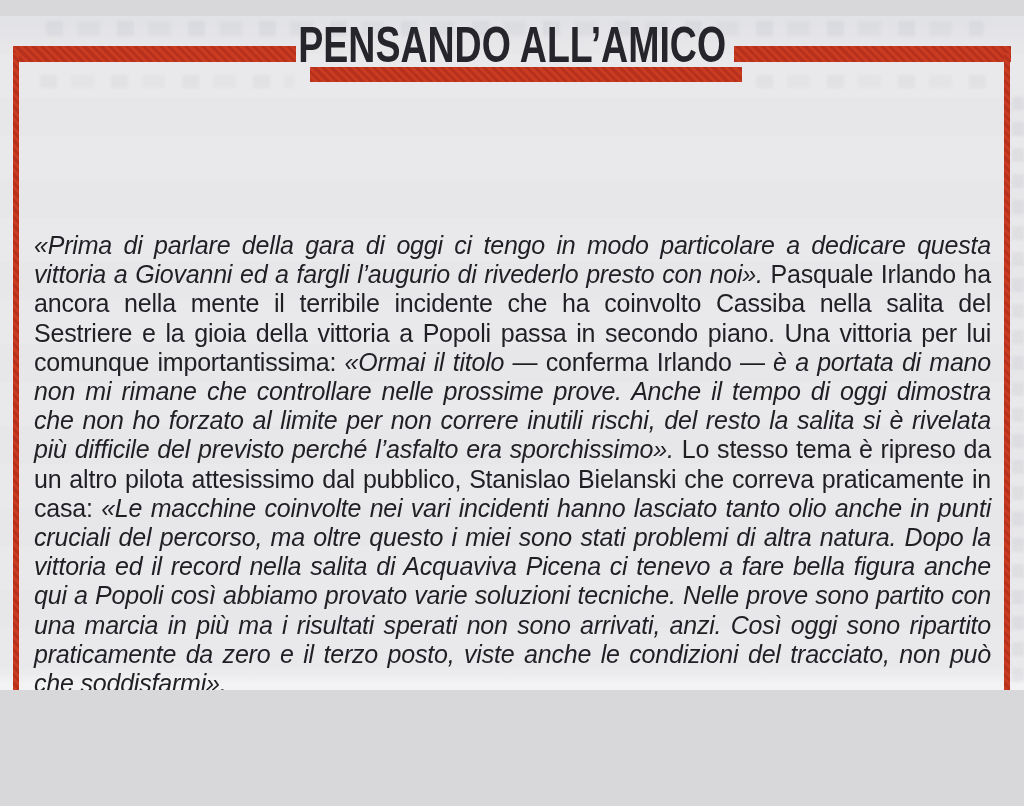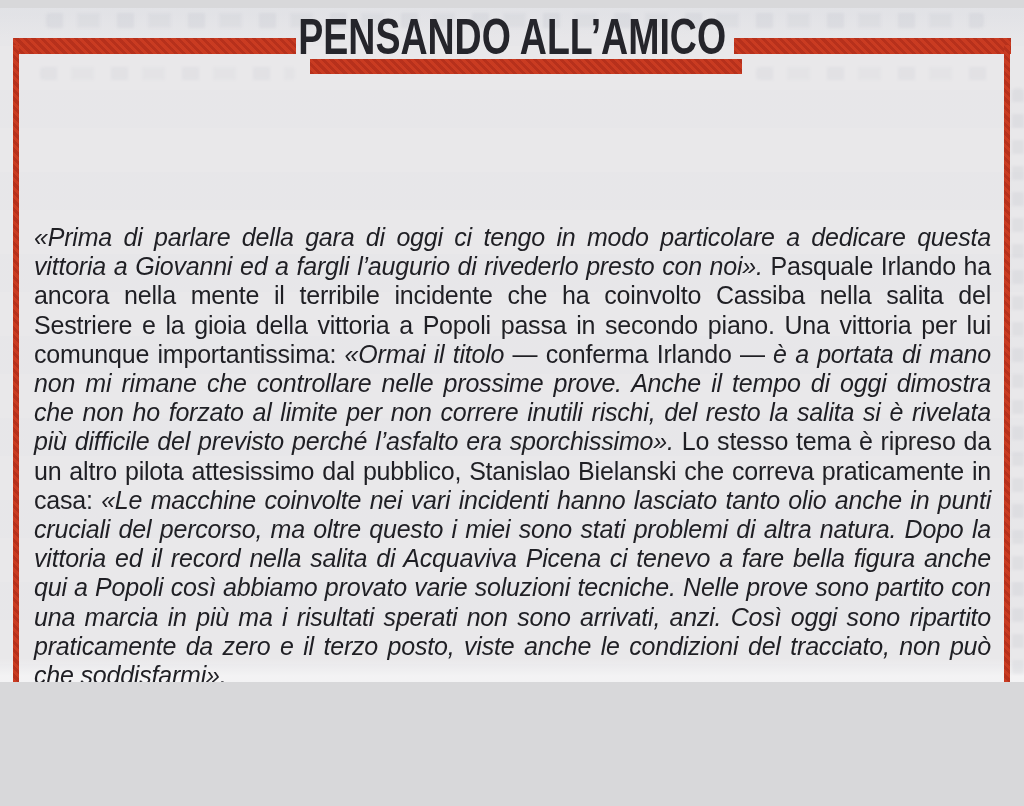--- a/index.html
+++ b/index.html
@@ -1,19 +1,19 @@
 <!DOCTYPE html>
 <html lang="it"><head>
 <meta charset="utf-8">
 <style>
   html,body{margin:0;padding:0;background:#d8d8da;}
   .page{
     position:relative;
     width:1024px;height:674px;
-    margin:8px auto;
+    margin:16px auto;
     background:#e9e8ea;
     overflow:hidden;
     font-family:"Liberation Sans", sans-serif;
   }
   
   .page::before{
     content:"";position:absolute;inset:0;pointer-events:none;
     background:
       linear-gradient(180deg, rgba(210,214,222,.25) 0 6px, rgba(0,0,0,0) 30px),
       linear-gradient(0deg, rgba(255,255,255,.5) 0 6px, rgba(0,0,0,0) 24px),

